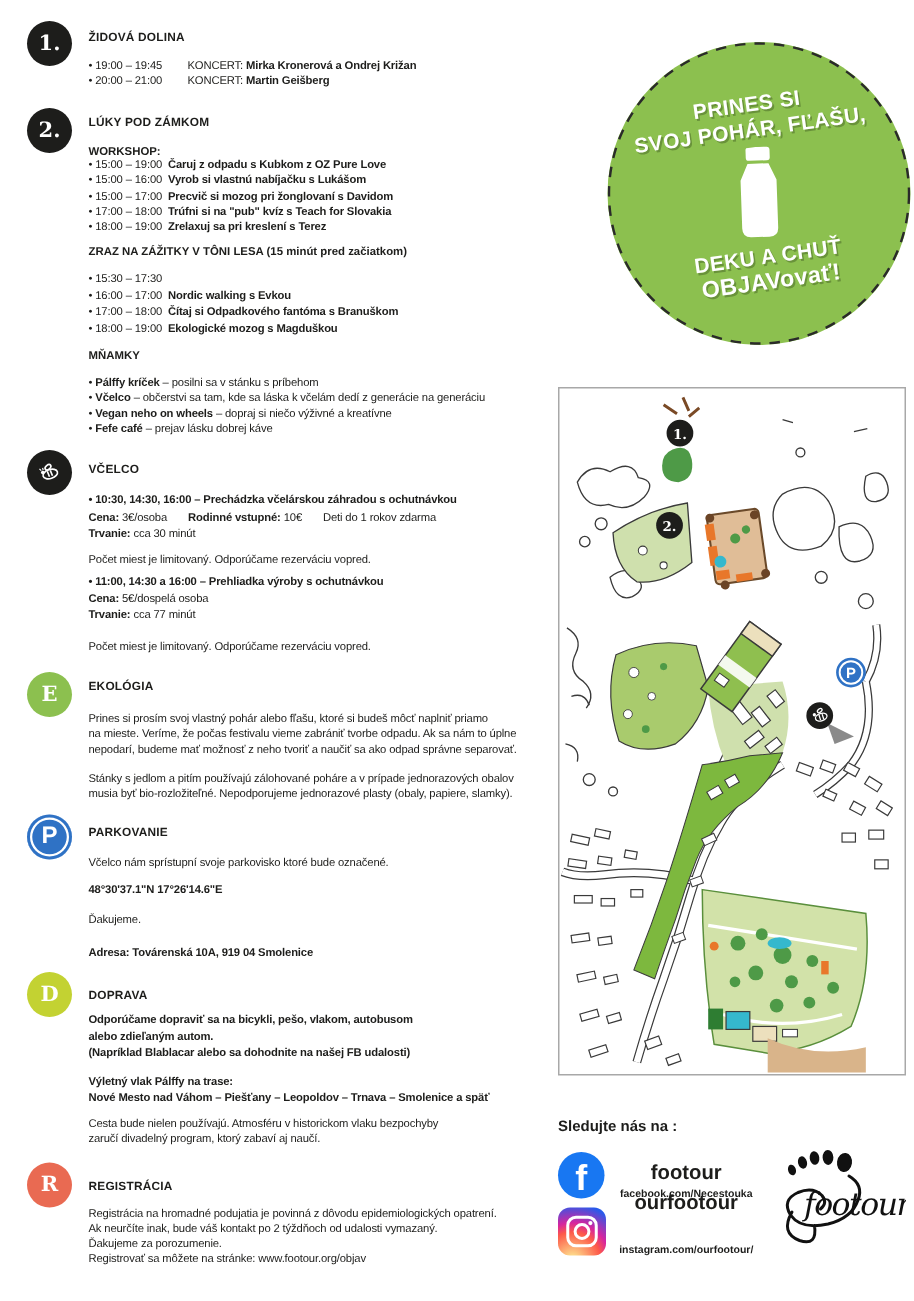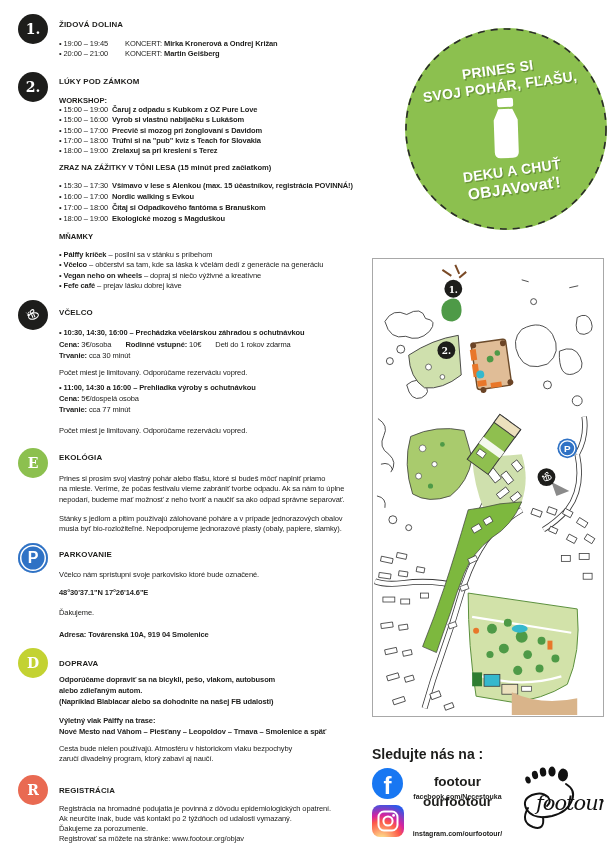--- a/index.html
+++ b/index.html
@@ -19,21 +19,21 @@
   
   .badge{position:absolute;left:405px;top:28px;width:202px;height:202px;}
   .badge .disc{position:absolute;inset:0;border-radius:50%;}
   .badge .ring{position:absolute;inset:0;}
   .badge .content{position:absolute;inset:0;display:flex;flex-direction:column;align-items:center;justify-content:center;transform:rotate(-8deg);color:#fff;font-weight:bold;text-align:center;text-shadow:1px 1.5px 0 rgba(40,60,20,.35);}
   .bl1{font-size:14px;line-height:17px;letter-spacing:.3px;}
   .bl2{font-size:15.5px;line-height:18px;letter-spacing:.3px;}
   
   .map{position:absolute;left:372px;top:258px;width:232px;height:459px;background:#fff;border:1px solid #a8a8a8;box-sizing:border-box;}
   
-  .follow-label{position:absolute;left:372px;top:746px;font-weight:bold;font-size:14px;}
+  .follow-label{position:absolute;left:372px;top:746px;font-weight:bold;font-size:10px;}
   .fb-icon{position:absolute;left:372px;top:768px;width:31px;height:31px;border-radius:50%;background:#1877f2;color:#fff;display:flex;align-items:flex-end;justify-content:center;font-weight:bold;font-size:24px;line-height:26px;overflow:hidden;}
   .ig-icon{position:absolute;left:372px;top:805px;width:32px;height:32px;border-radius:8px;background:radial-gradient(circle at 30% 110%, #fdf497 0%, #fd5949 45%, #d6249f 60%, #285AEB 90%);display:flex;align-items:center;justify-content:center;}
   .soc-name{position:absolute;left:405px;width:105px;text-align:center;font-weight:bold;font-size:13.5px;}
   .soc-url{position:absolute;left:405px;width:105px;text-align:center;font-weight:bold;font-size:7px;}
   .logo{position:absolute;left:508px;top:764px;width:96px;height:76px;}
 </style>
 </head>
 <body>
 
 <div class="sec" style="top:14px">
@@ -69,21 +69,20 @@
       <span class="tm">• 17:00 – 18:00</span>
       <span><b>Trúfni si na "pub" kvíz s Teach for Slovakia</b></span>
     </div>
   <div class="row" style="top:74px">
       <span class="tm">• 18:00 – 19:00</span>
       <span><b>Zrelaxuj sa pri kreslení s Terez</b></span>
     </div>
   <div class="sub" style="top:91px">ZRAZ NA ZÁŽITKY V TÔNI LESA (15 minút pred začiatkom)</div>
   <div class="row" style="top:109px">
       <span class="tm">• 15:30 – 17:30</span>
-      <span><b>Všímavo v lese s Alenkou (max. 15 účastníkov, registrácia POVINNÁ!)</b></span>
     </div>
   <div class="row" style="top:120px">
       <span class="tm">• 16:00 – 17:00</span>
       <span><b>Nordic walking s Evkou</b></span>
     </div>
   <div class="row" style="top:131px">
       <span class="tm">• 17:00 – 18:00</span>
       <span><b>Čítaj si Odpadkového fantóma s Branuškom</b></span>
     </div>
   <div class="row" style="top:142px">

